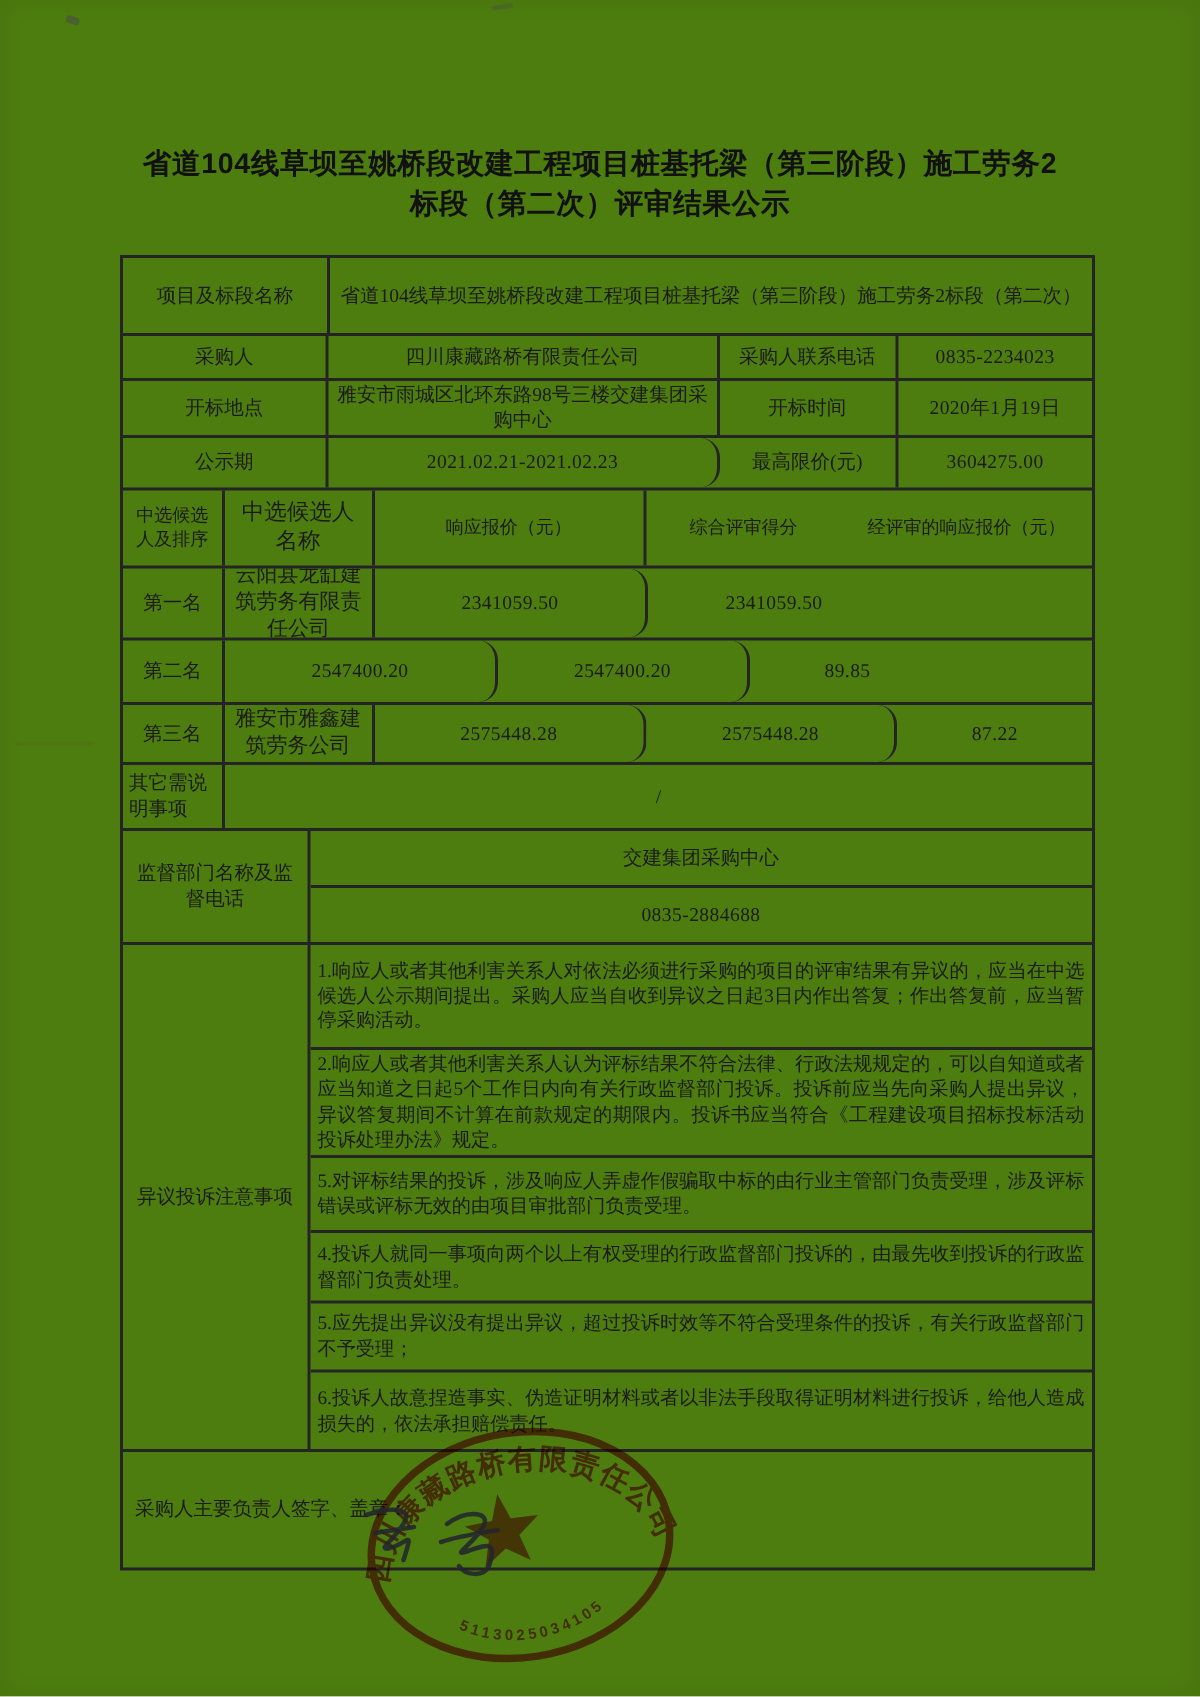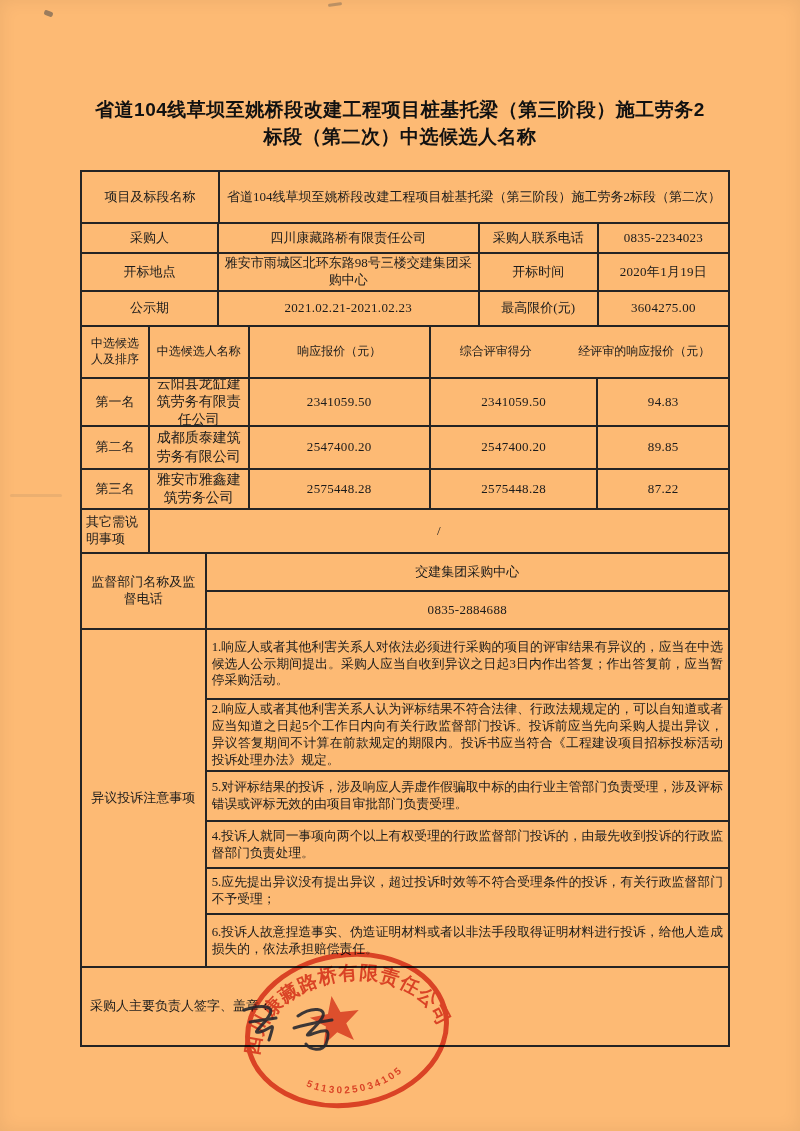--- a/index.html
+++ b/index.html
@@ -1,19 +1,19 @@
 <!DOCTYPE html>
 <html><head>
 <meta charset="utf-8">
 <style>
   * { margin:0; padding:0; box-sizing:border-box; }
   html,body { background:#ffffff; }
   .page {
     position:relative; width:800px; height:1131px; margin:0 auto;
-    background:#fdba74; overflow:hidden;
+    background:#4d7c0f; overflow:hidden;
     box-shadow: inset 0 0 18px rgba(0,0,0,.07);
     font-family:"Liberation Serif","DejaVu Serif",serif;
     color:#1b1b1b;
   }
   .speck { position:absolute; background:#4a4a4a; border-radius:2px; }
   .speck.s1 { left:44px; top:11px; width:9px; height:5px; opacity:.55; transform:rotate(20deg); }
   .speck.s2 { left:328px; top:3px; width:14px; height:3px; opacity:.35; transform:rotate(-8deg); }
   .speck.s3 { left:10px; top:494px; width:52px; height:3px; opacity:.10; }
 
   .title {
@@ -44,21 +44,21 @@
   .wV2 {width:130px; border-right:none}  
   .wR  {width:68px}   
   .wN  {width:100px; font-size:14px}  
   .wP  {width:182px}  
   .wEP {width:168px}  
   .wS  {width:130px; border-right:none}  
   .wCv {width:580px; border-right:none}
   .wDl {width:125px}
   .wDv {width:523px; border-right:none}
   .hdr { font-size:12px; }
-  .num { letter-spacing:.3px; }
+  .num { letter-spacing:.3px;border-radius:13px; }
   .stack { display:flex; flex-direction:column; align-items:stretch; padding:0; }
   .stack > div { flex:1; display:flex; align-items:center; justify-content:center; }
   .stack > div:first-child { border-bottom:2px solid #242424; }
   .noteL { text-align:left; }
   .notes { display:flex; flex-direction:column; padding:0; }
   .note { display:flex; align-items:center; text-align:justify;
           font-size:12.8px; line-height:1.32; padding:3px 5px;
           border-bottom:2px solid #242424; }
   .note:last-child { border-bottom:none; flex:1; }
   .n1{height:70px}.n2{height:72px}.n3{height:50px}.n4{height:47px}.n5{height:46px}
@@ -75,21 +75,21 @@
 <body>
 
 <div class="page">
 
   <div class="speck s1"></div>
   <div class="speck s2"></div>
   <div class="speck s3"></div>
 
   <div class="title">
     <div>省道104线草坝至姚桥段改建工程项目桩基托梁（第三阶段）施工劳务2</div>
-    <div>标段（第二次）中选候选人名称</div>
+    <div>标段（第二次）评审结果公示</div>
   </div>
 
   <div class="tbl">
 
     <div class="row hA1">
       <div class="c wL">项目及标段名称</div>
       <div class="c" style="flex:1; border-right:none;">省道104线草坝至姚桥段改建工程项目桩基托梁（第三阶段）施工劳务2标段（第二次）</div>
     </div>
 
     <div class="row hA2">
@@ -108,37 +108,35 @@
 
     <div class="row hA4">
       <div class="c wL">公示期</div>
       <div class="c wV1 num">2021.02.21-2021.02.23</div>
       <div class="c wL2">最高限价(元)</div>
       <div class="c wV2 num">3604275.00</div>
     </div>
 
     <div class="row hB0">
       <div class="c wR hdr">中选候选人及排序</div>
-      <div class="c wN hdr" style="font-size:12px">中选候选人名称</div>
+      <div class="c wN hdr" style="font-size:15px">中选候选人名称</div>
       <div class="c wP hdr">响应报价（元）</div>
       <div class="c wS hdr">综合评审得分</div>
       <div class="c wEP hdr">经评审的响应报价（元）</div>
     </div>
 
     <div class="row hB1">
       <div class="c wR">第一名</div>
       <div class="c wN">云阳县龙缸建筑劳务有限责任公司</div>
       <div class="c wP num">2341059.50</div>
       <div class="c wEP num">2341059.50</div>
-      <div class="c wS num">94.83</div>
     </div>
 
     <div class="row hB2">
       <div class="c wR">第二名</div>
-      <div class="c wN">成都质泰建筑劳务有限公司</div>
       <div class="c wP num">2547400.20</div>
       <div class="c wEP num">2547400.20</div>
       <div class="c wS num">89.85</div>
     </div>
 
     <div class="row hB3">
       <div class="c wR">第三名</div>
       <div class="c wN">雅安市雅鑫建筑劳务公司</div>
       <div class="c wP num">2575448.28</div>
       <div class="c wEP num">2575448.28</div>

